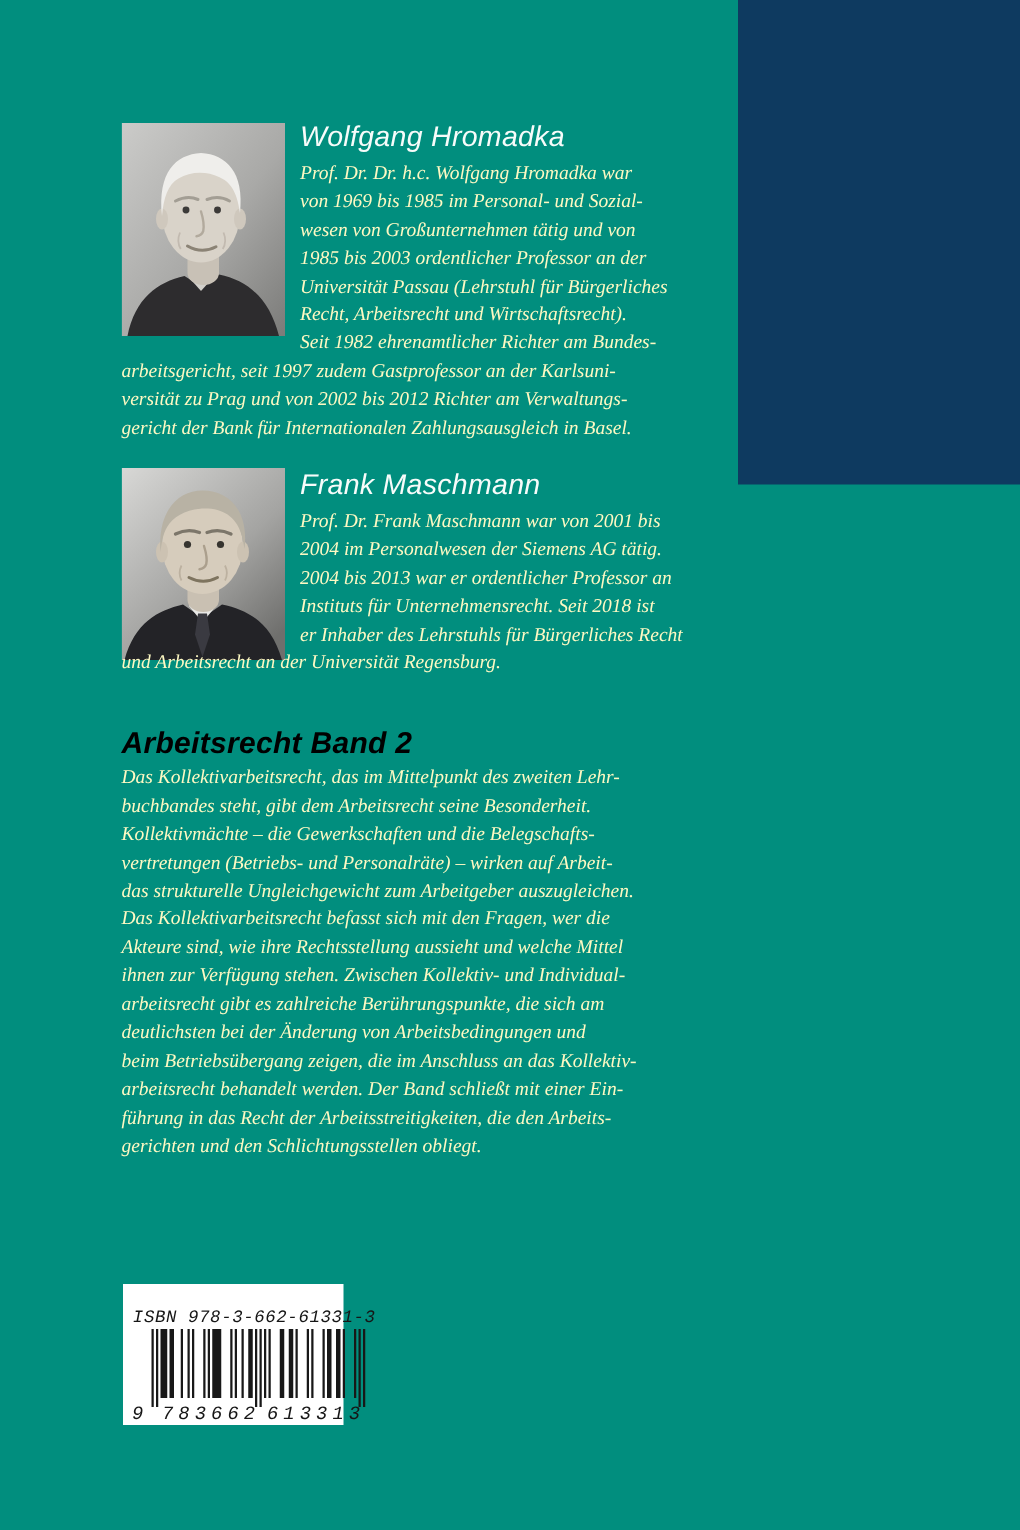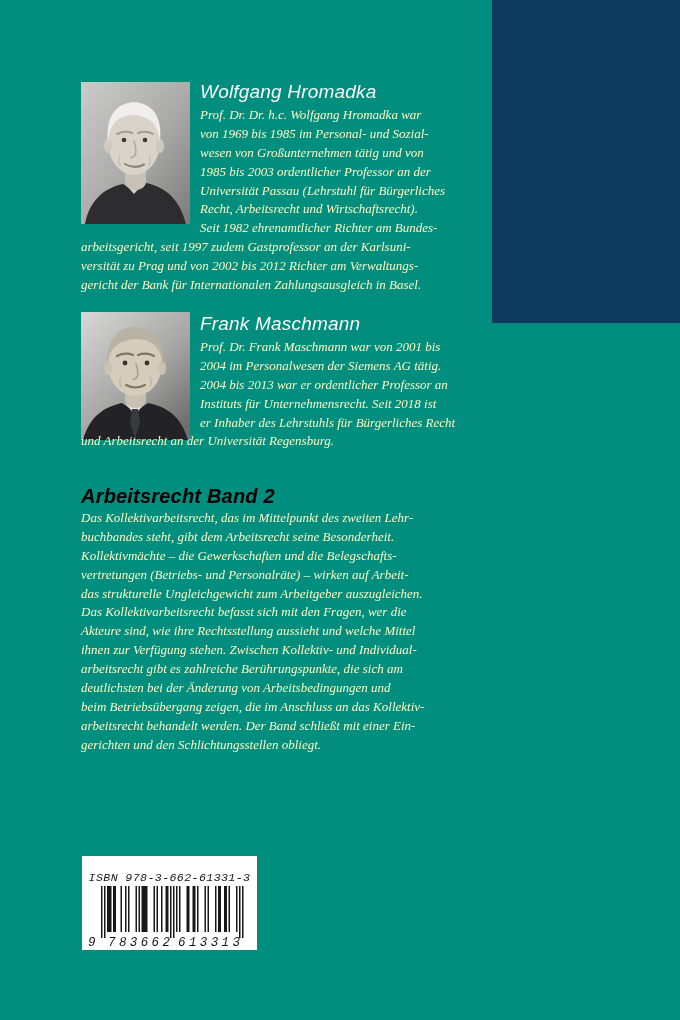--- a/index.html
+++ b/index.html
@@ -35,21 +35,21 @@
   
   .desc{position:absolute;left:81px;top:484px;width:540px;}
   .desc h1{
     margin:0;font-size:20px;line-height:24px;font-weight:bold;color:#000000;
     letter-spacing:.2px;
   }
   .desc .desc-text{margin-top:1px;}
 
   
   .barcode-box{
-    position:absolute;left:82px;top:856px;width:175px;height:94px;
+    position:absolute;left:82px;top:856px;width:147px;height:94px;
     background:#ffffff;
     text-align:right;
   }
   .barcode-box svg{display:block;}
   .isbn-label{
     font-family:"Liberation Mono",monospace;font-size:11.6px;fill:#161616;
     letter-spacing:.4px;
   }
   .bdigit{font-family:"Liberation Mono",monospace;font-size:12.5px;fill:#161616;}
   .bdigit.sp{letter-spacing:3.4px;}
@@ -160,20 +160,21 @@
         <div class="line">Kollektivmächte – die Gewerkschaften und die Belegschafts-</div>
         <div class="line">vertretungen (Betriebs- und Personalräte) – wirken auf Arbeit-</div>
         <div class="line">das strukturelle Ungleichgewicht zum Arbeitgeber auszugleichen.</div>
         <div class="line">Das Kollektivarbeitsrecht befasst sich mit den Fragen, wer die</div>
         <div class="line">Akteure sind, wie ihre Rechtsstellung aussieht und welche Mittel</div>
         <div class="line">ihnen zur Verfügung stehen. Zwischen Kollektiv- und Individual-</div>
         <div class="line">arbeitsrecht gibt es zahlreiche Berührungspunkte, die sich am</div>
         <div class="line">deutlichsten bei der Änderung von Arbeitsbedingungen und</div>
         <div class="line">beim Betriebsübergang zeigen, die im Anschluss an das Kollektiv-</div>
         <div class="line">arbeitsrecht behandelt werden. Der Band schließt mit einer Ein-</div>
+        <div class="line">führung in das Recht der Arbeitsstreitigkeiten, die den Arbeits-</div>
         <div class="line">gerichten und den Schlichtungsstellen obliegt.</div>
       </div>
   </section>
 
   <div class="barcode-box">
     <svg width="175" height="94" viewBox="0 0 175 94">
       <text class="isbn-label" x="87.5" y="25" text-anchor="middle">ISBN 978-3-662-61331-3</text>
       <g id="bars">
           <rect x="19.00" y="30" width="1.50" height="52"></rect>
           <rect x="22.00" y="30" width="1.50" height="52"></rect>

